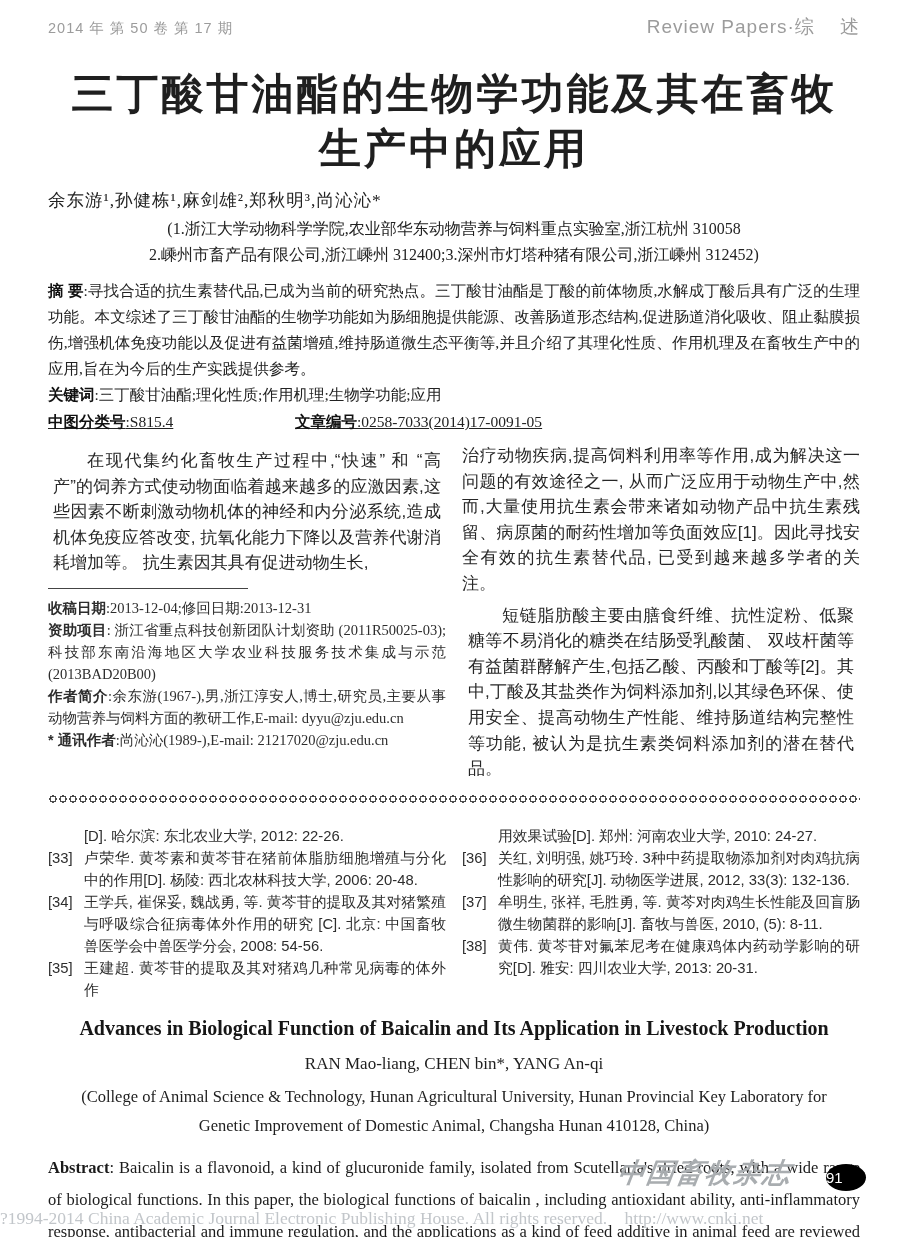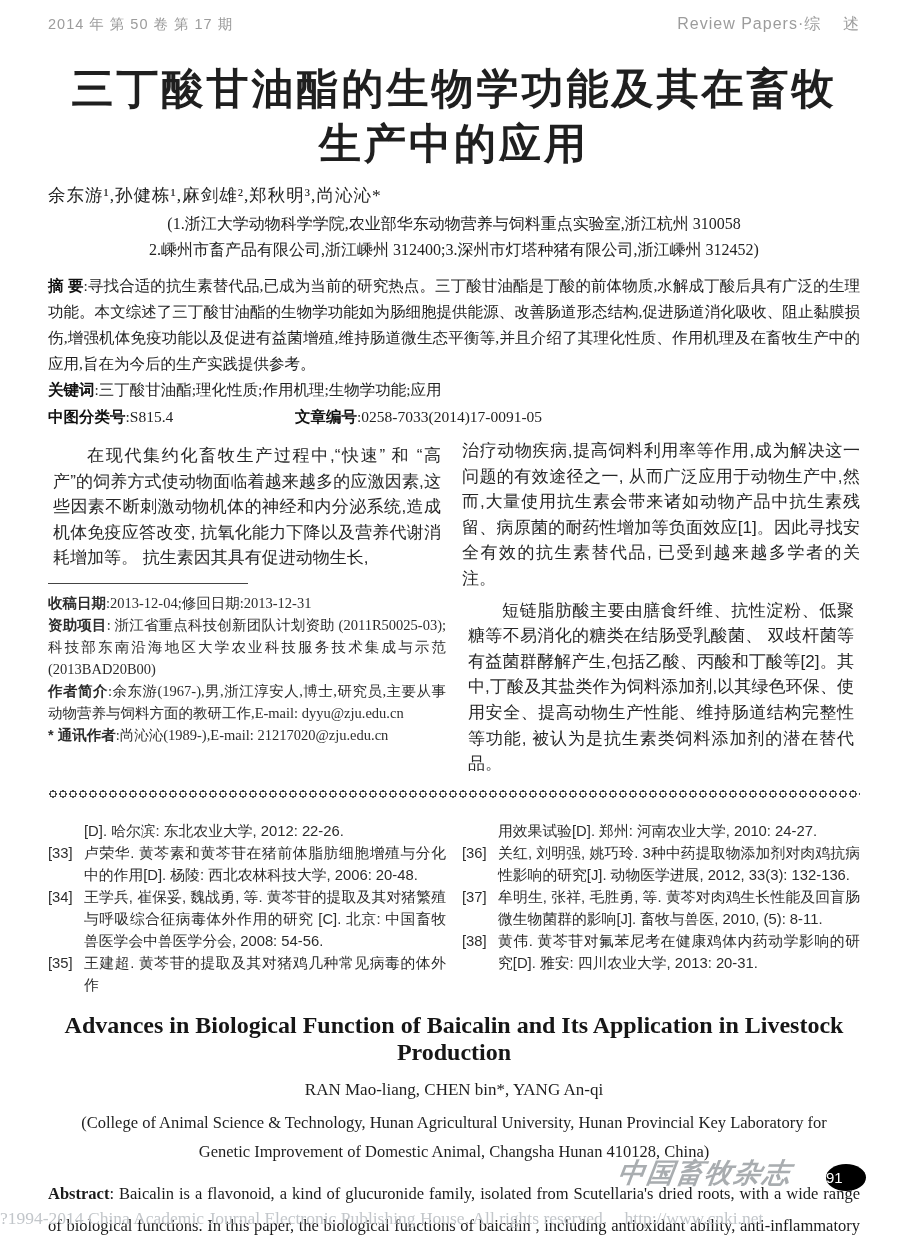--- a/index.html
+++ b/index.html
@@ -4,31 +4,31 @@
 <style>
   html,body{margin:0;padding:0;background:#ffffff;}
   .page{
     position:relative;width:900px;height:1237px;margin:0 auto;
     background:#ffffff;box-sizing:border-box;padding:14px 40px 0 48px;
     font-family:"Liberation Serif",serif;color:#2a2a2a;overflow:hidden;
   }
   
   .hdr{display:flex;justify-content:space-between;align-items:baseline;color:#9c9c9c;}
   .hdr-left{font-size:14.5px;letter-spacing:1px;white-space:pre;font-family:"Liberation Sans",sans-serif;}
-  .hdr-right{font-size:16px;white-space:pre;font-family:"Liberation Sans",sans-serif;letter-spacing:1px;}
+  .hdr-right{font-size:19px;white-space:pre;font-family:"Liberation Sans",sans-serif;letter-spacing:1px;}
   
   .title{margin:26px 0 0 0;text-align:center;font-family:"Liberation Sans",sans-serif;
          font-weight:700;font-size:42px;line-height:55px;color:#1f1f1f;letter-spacing:3px;}
   .authors{margin-top:12px;font-size:17.5px;color:#222;letter-spacing:1px;}
   .affil{margin-top:4px;text-align:center;font-size:16px;line-height:26px;color:#222;}
   
   .abs{margin-top:10px;font-size:15.5px;line-height:26px;text-align:justify;color:#222;}
   .abs b,.kw b,.meta b{font-family:"Liberation Sans",sans-serif;font-weight:700;color:#111;}
   .kw{font-size:15.5px;line-height:26px;color:#222;}
-  .meta{display:flex;font-size:15.5px;line-height:26px;color:#222;margin-top:1px;}
+  .meta{display:flex;font-size:15.5px;line-height:26px;color:#222;margin-top:1px;text-decoration:underline;}
   .meta .m1{width:247px;}
   .meta .m2{width:210px;}
   
   .cols{display:flex;gap:16px;margin-top:8px;}
   .col{flex:1 1 0;min-width:0;}
   .body-p{font-size:17px;line-height:25.6px;text-align:justify;color:#262626;
           font-family:"Liberation Sans",sans-serif;}
   .indent{text-indent:2em;}
   .fn-rule{width:200px;border:0;border-top:1.5px solid #444;margin:12px 0 8px 0;}
   .fn-line{font-size:14.5px;line-height:22px;text-align:justify;color:#2d2d2d;}
@@ -37,21 +37,21 @@
   .chain{height:10px;margin-top:6px;
     background-image:radial-gradient(circle at 5px 5px, rgba(0,0,0,0) 0 2.2px, #4c4c4c 2.2px 3.6px, rgba(0,0,0,0) 3.6px);
     background-size:10px 10px;background-repeat:repeat-x;}
   
   .refs{display:flex;gap:16px;margin-top:21px;}
   .ref{display:flex;font-size:14.8px;line-height:22px;color:#2d2d2d;
        font-family:"Liberation Sans",sans-serif;}
   .ref-id{flex:0 0 36px;}
   .ref-text{flex:1;text-align:justify;}
   
-  .en-title{margin-top:16px;text-align:center;font-weight:700;font-size:24px;color:#161616;}
+  .en-title{margin-top:16px;text-align:center;font-weight:700;font-size:20px;color:#161616;}
   .en-authors{margin-top:14px;text-align:center;font-size:17px;color:#1e1e1e;}
   .en-affil{margin-top:8px;text-align:center;font-size:16.5px;line-height:29px;color:#1e1e1e;}
   .en-abs{margin-top:12px;font-size:16.5px;line-height:32px;text-align:justify;color:#1b1b1b;}
   .en-kw{font-size:16.5px;line-height:32px;color:#1b1b1b;}
   .en-abs b,.en-kw b{font-weight:700;}
   
   .watermark{position:absolute;right:108px;bottom:46px;font-size:27px;color:#a9adb0;
              font-style:italic;transform:skewX(-8deg);letter-spacing:2px;font-weight:700;}
   .badge{position:absolute;right:34px;bottom:46px;width:40px;height:27px;border-radius:50%;
          background:#000000;color:#ffffff;font-size:15px;line-height:27px;text-align:left;

